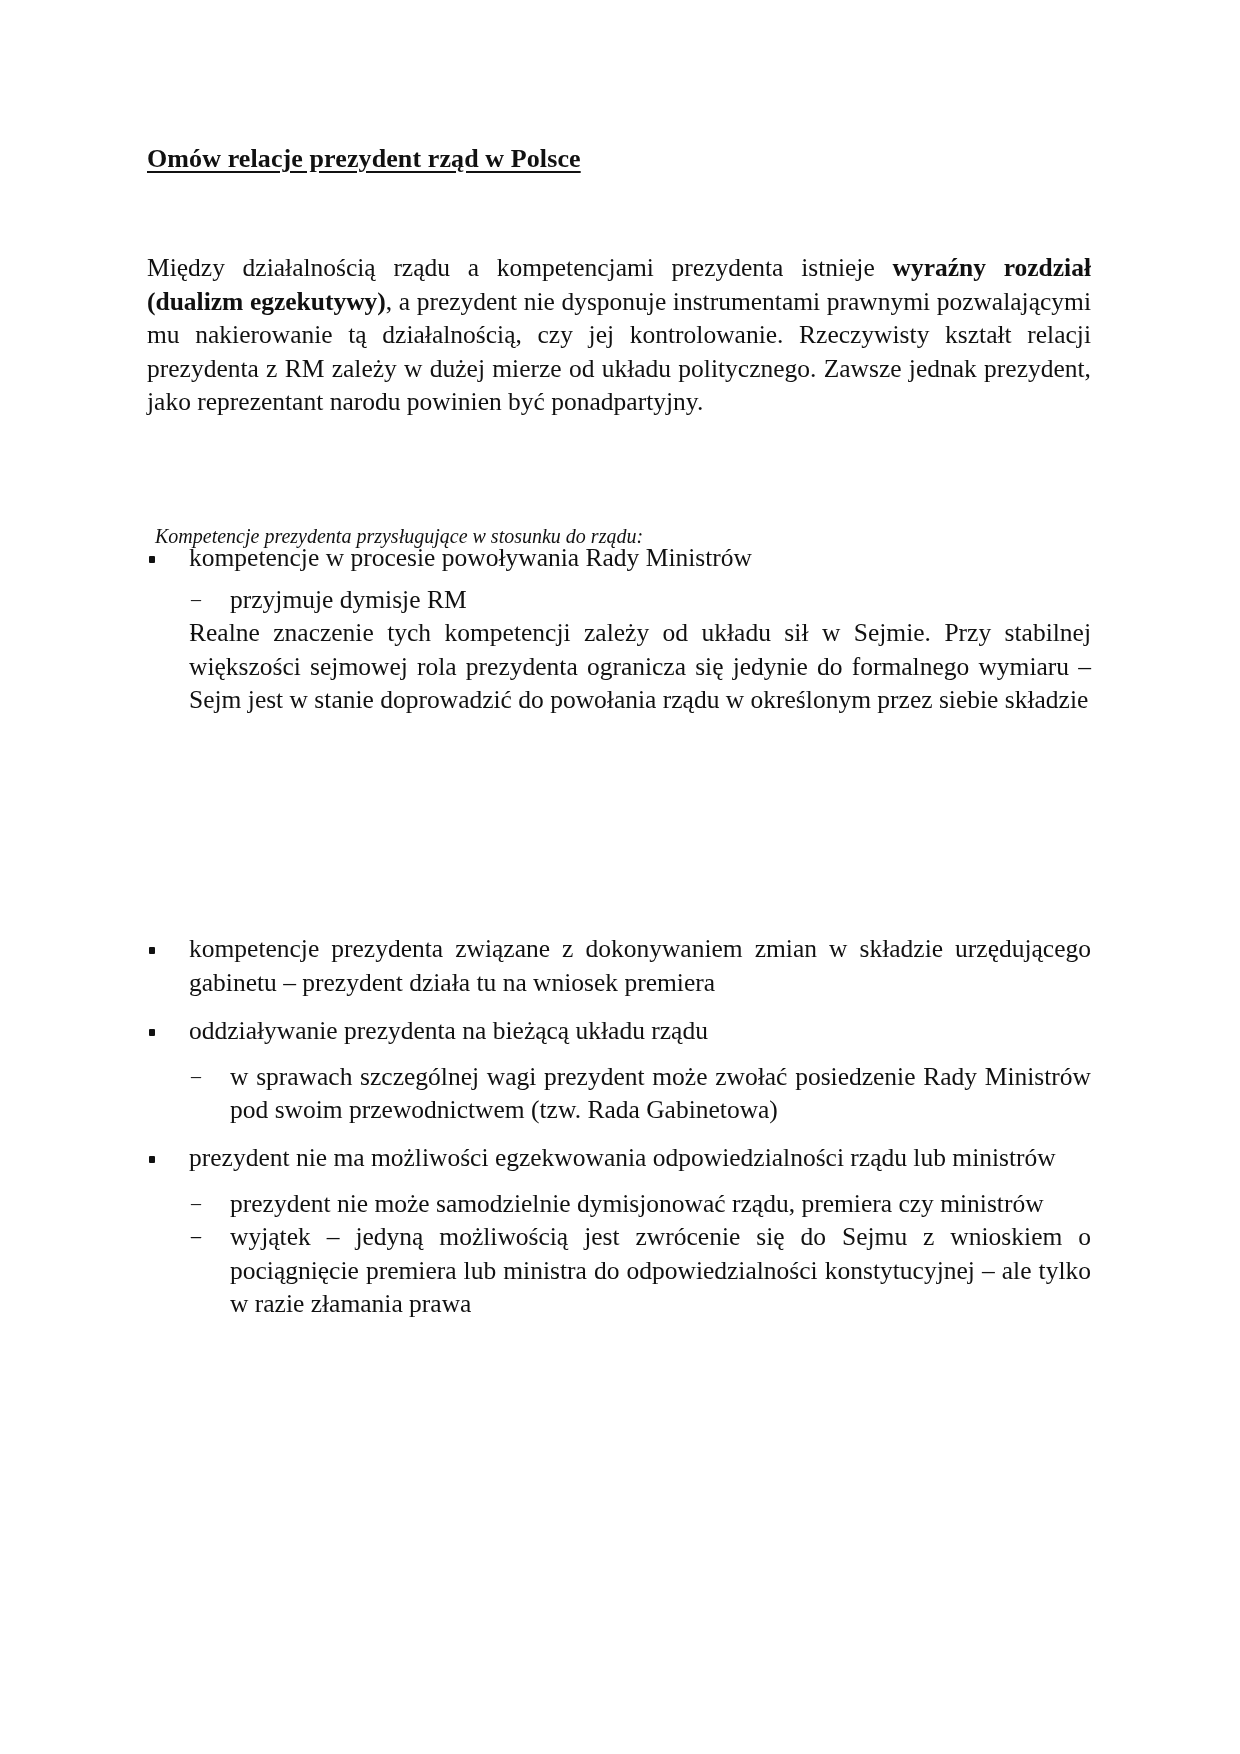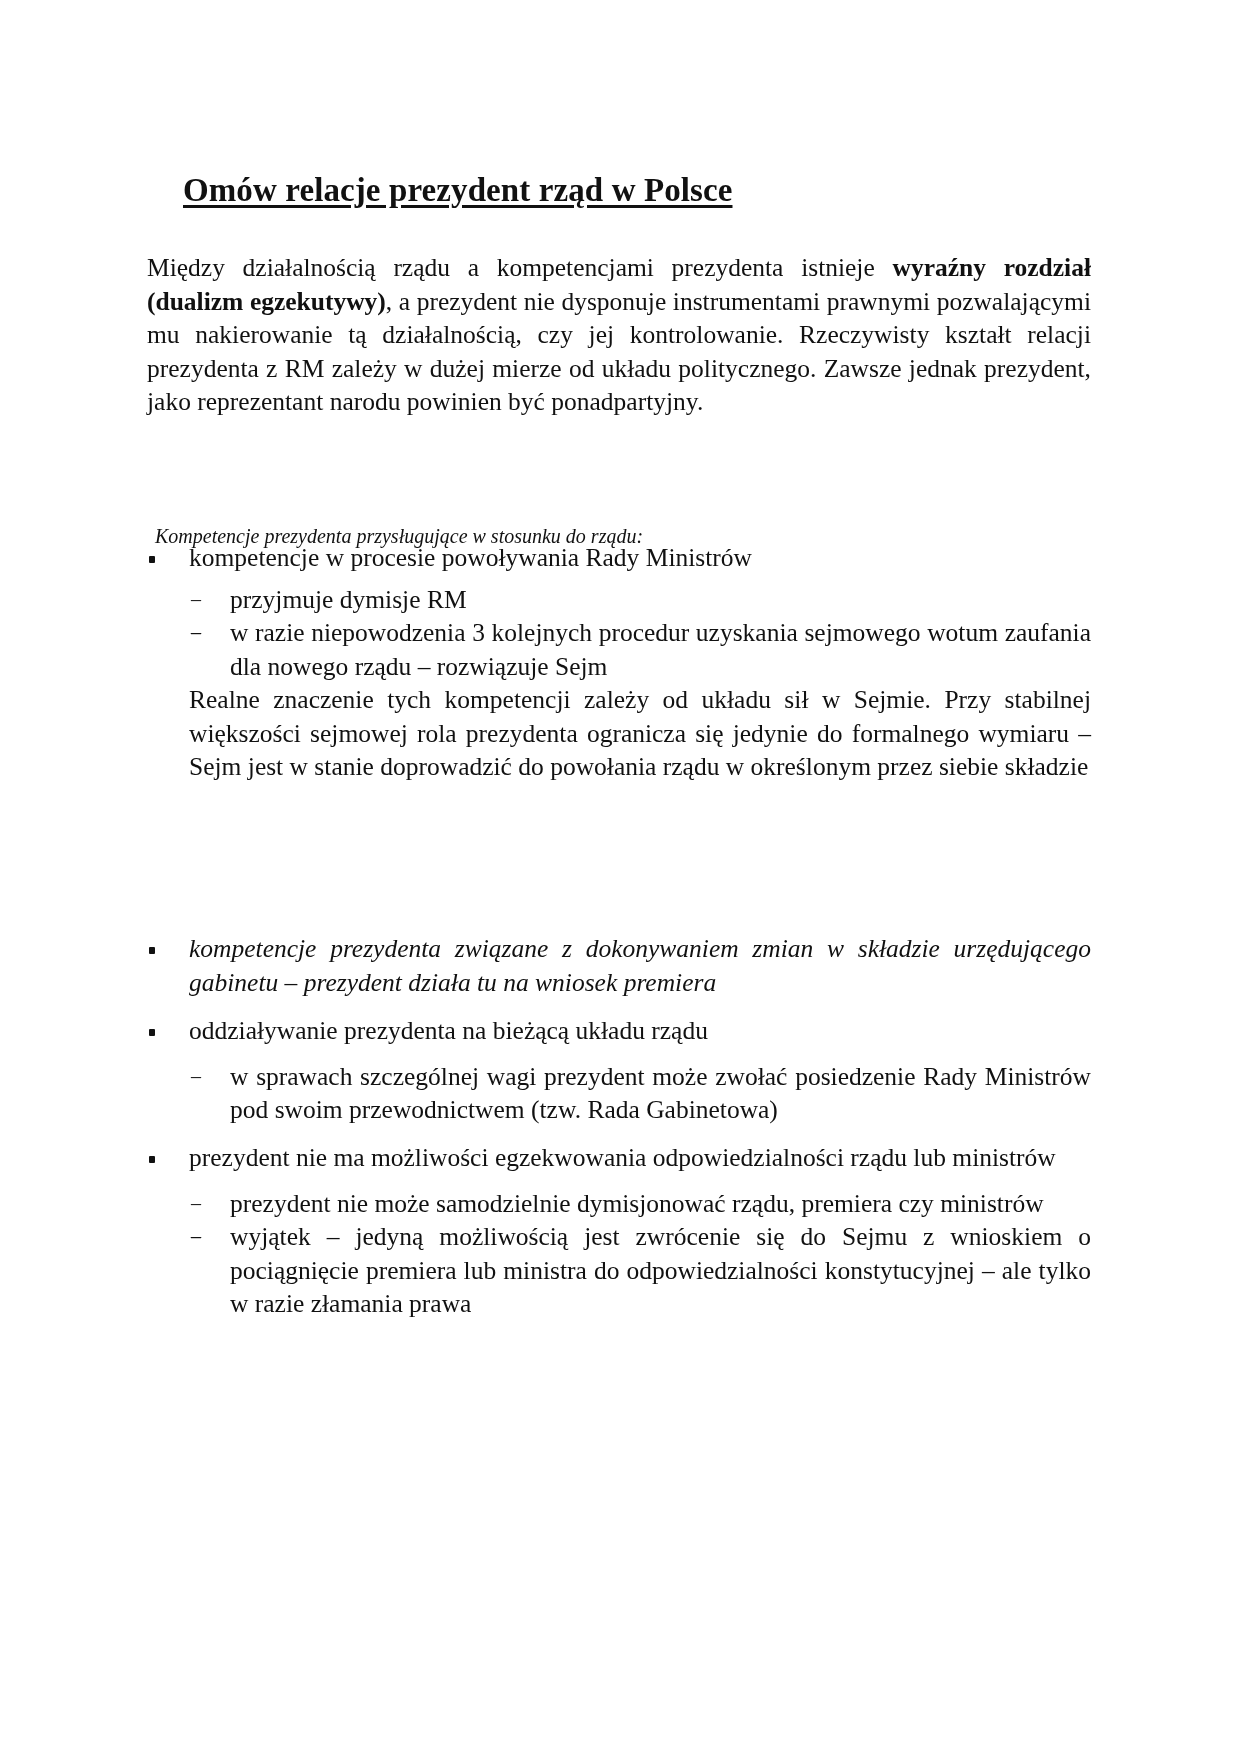--- a/index.html
+++ b/index.html
@@ -16,29 +16,28 @@
       color: #111111;
     }
     .page {
       position: absolute;
       left: 147px;
       top: 0;
       width: 944px;
     }
     .title {
       position: absolute;
-      top: 172px;
+      top: 144px;
       left: 0;
-      font-size: 33px;
+      font-size: 26px;
       font-weight: bold;
       text-decoration: underline;
       text-underline-offset: 4px;
       letter-spacing: 0.1px;
       white-space: nowrap;
-      margin-left: 36px;
     }
     .intro {
       position: absolute;
       top: 251px;
       left: 0;
       width: 944px;
       font-size: 25.5px;
       line-height: 33.5px;
       text-align: justify;
       margin: 0;
@@ -120,28 +119,27 @@
       <ul class="sub-list" style="margin-top:8px;">
         <li class="sub-item">
           <span class="dash">–</span>
           <span>przyjmuje dymisje RM</span>
         </li>
         <li class="sub-item">
           <span class="dash">–</span>
         </li>
         <li class="sub-item">
           <span class="dash">–</span>
-          <span>w razie niepowodzenia 3 kolejnych procedur uzyskania sejmowego wotum zaufania dla nowego rządu – rozwiązuje Sejm</span>
         </li>
       </ul>
       <div class="note">Realne znaczenie tych kompetencji zależy od układu sił w Sejmie. Przy stabilnej większości sejmowej rola prezydenta ogranicza się jedynie do formalnego wymiaru – Sejm jest w stanie doprowadzić do powołania rządu w określonym przez siebie składzie</div>
     </li>
   </ul>
 
-  <ul class="list" style="top:932px;font-style:italic;">
+  <ul class="list" style="top:932px;">
     <li class="bullet-item">
       <span class="bullet-dot"></span>
       <div>kompetencje prezydenta związane z dokonywaniem zmian w składzie urzędującego gabinetu – prezydent działa tu na wniosek premiera</div>
     </li>
   </ul>
 
   <ul class="list" style="top:1014px;">
     <li class="bullet-item">
       <span class="bullet-dot"></span>
       <div>oddziaływanie prezydenta na bieżącą układu rządu</div>

